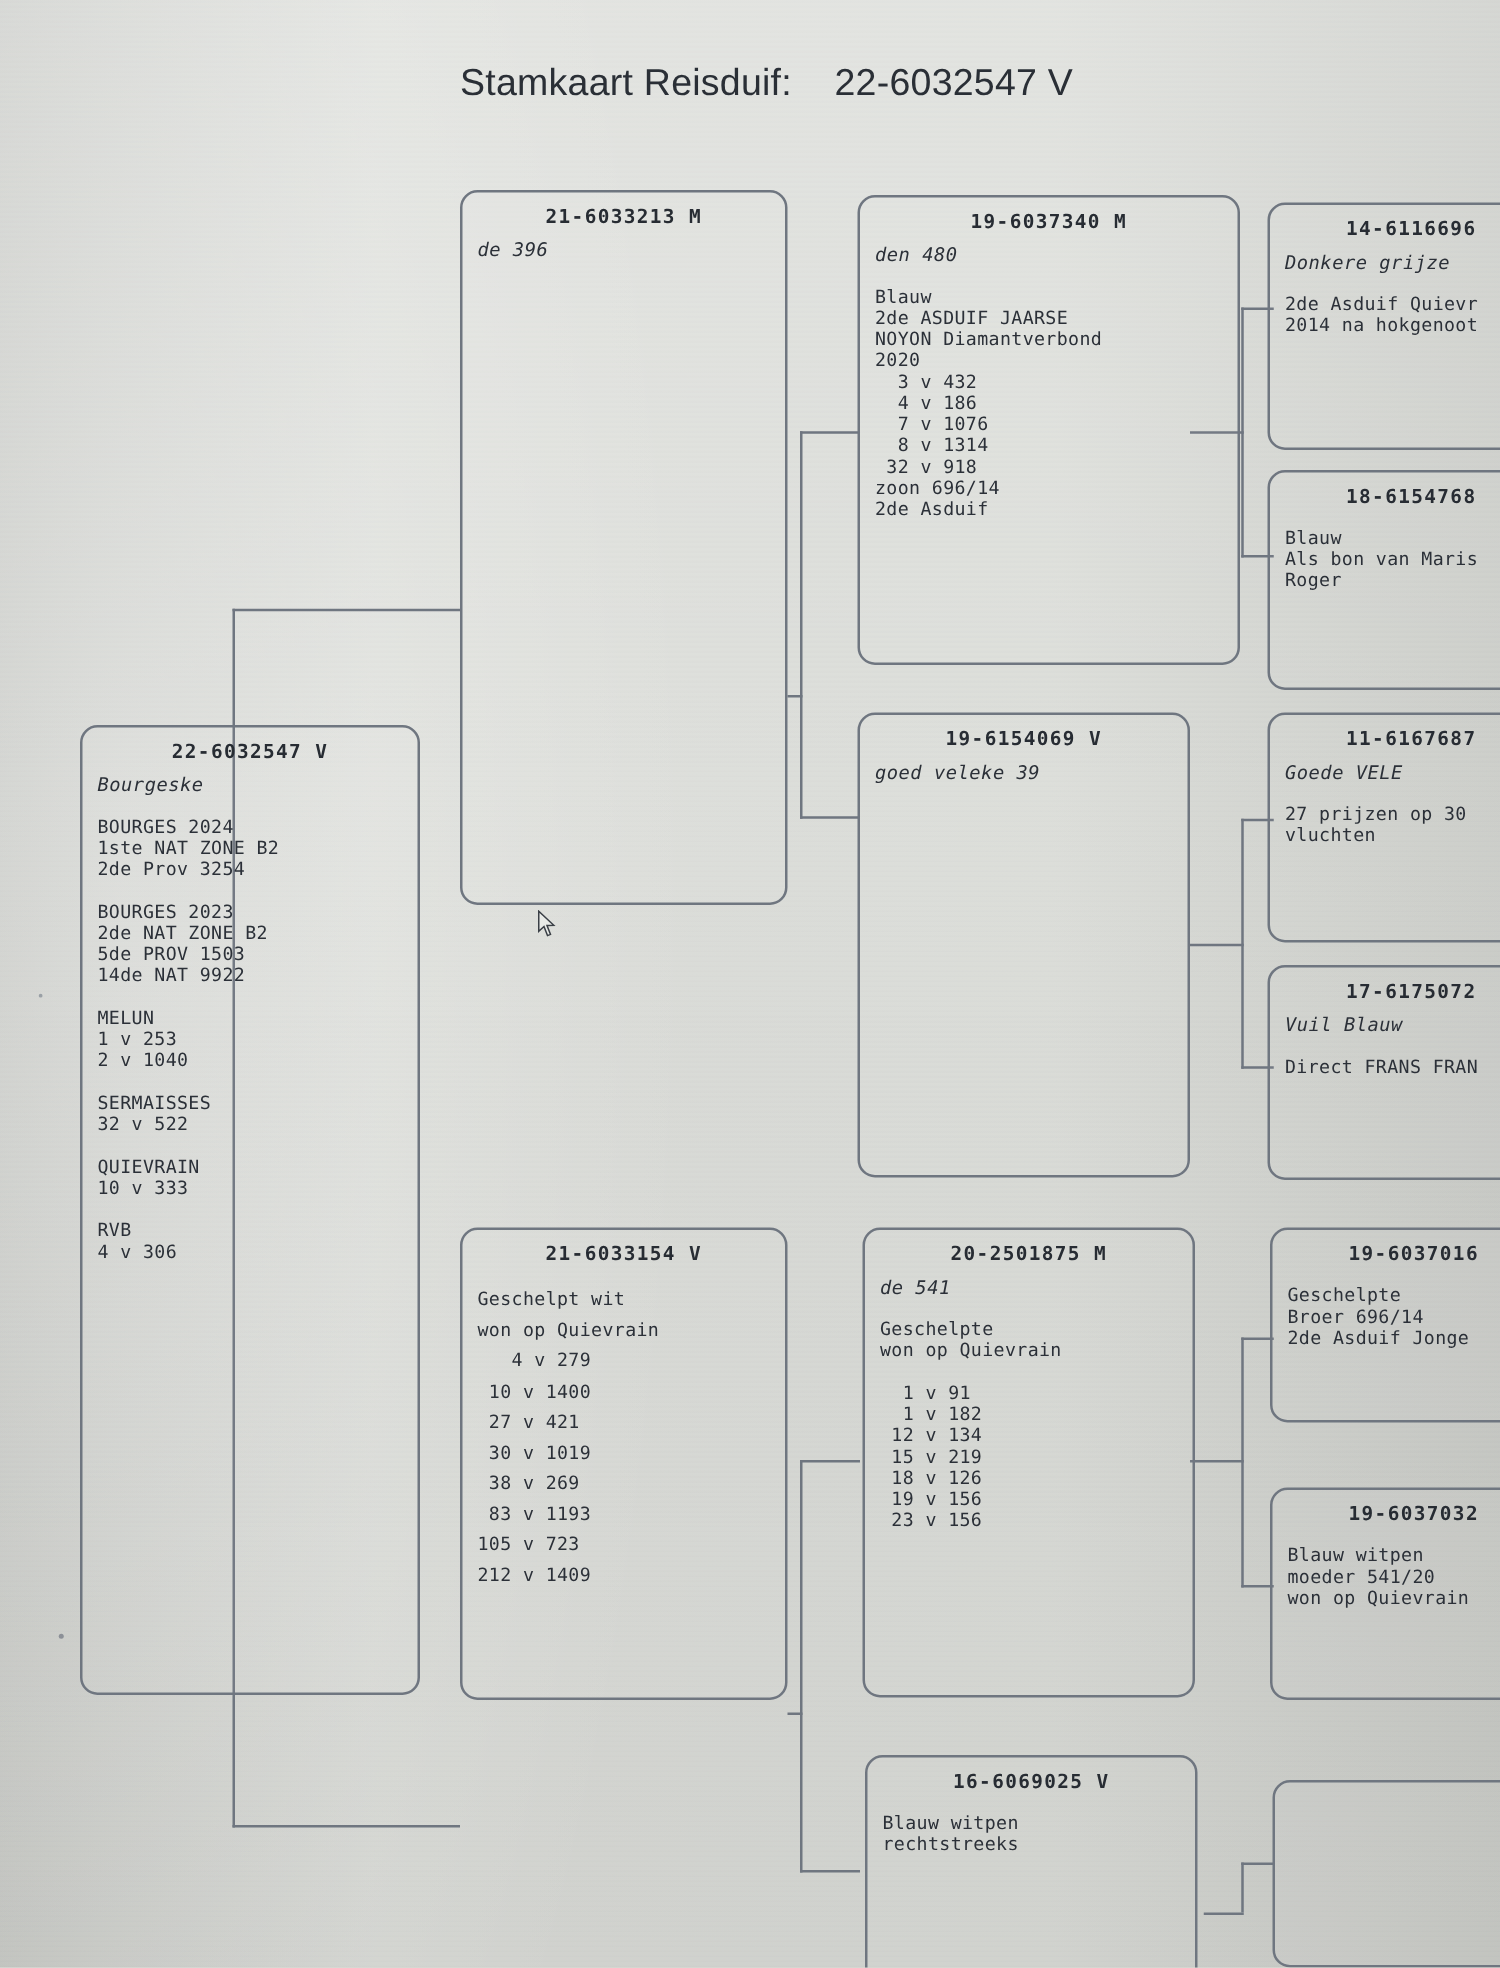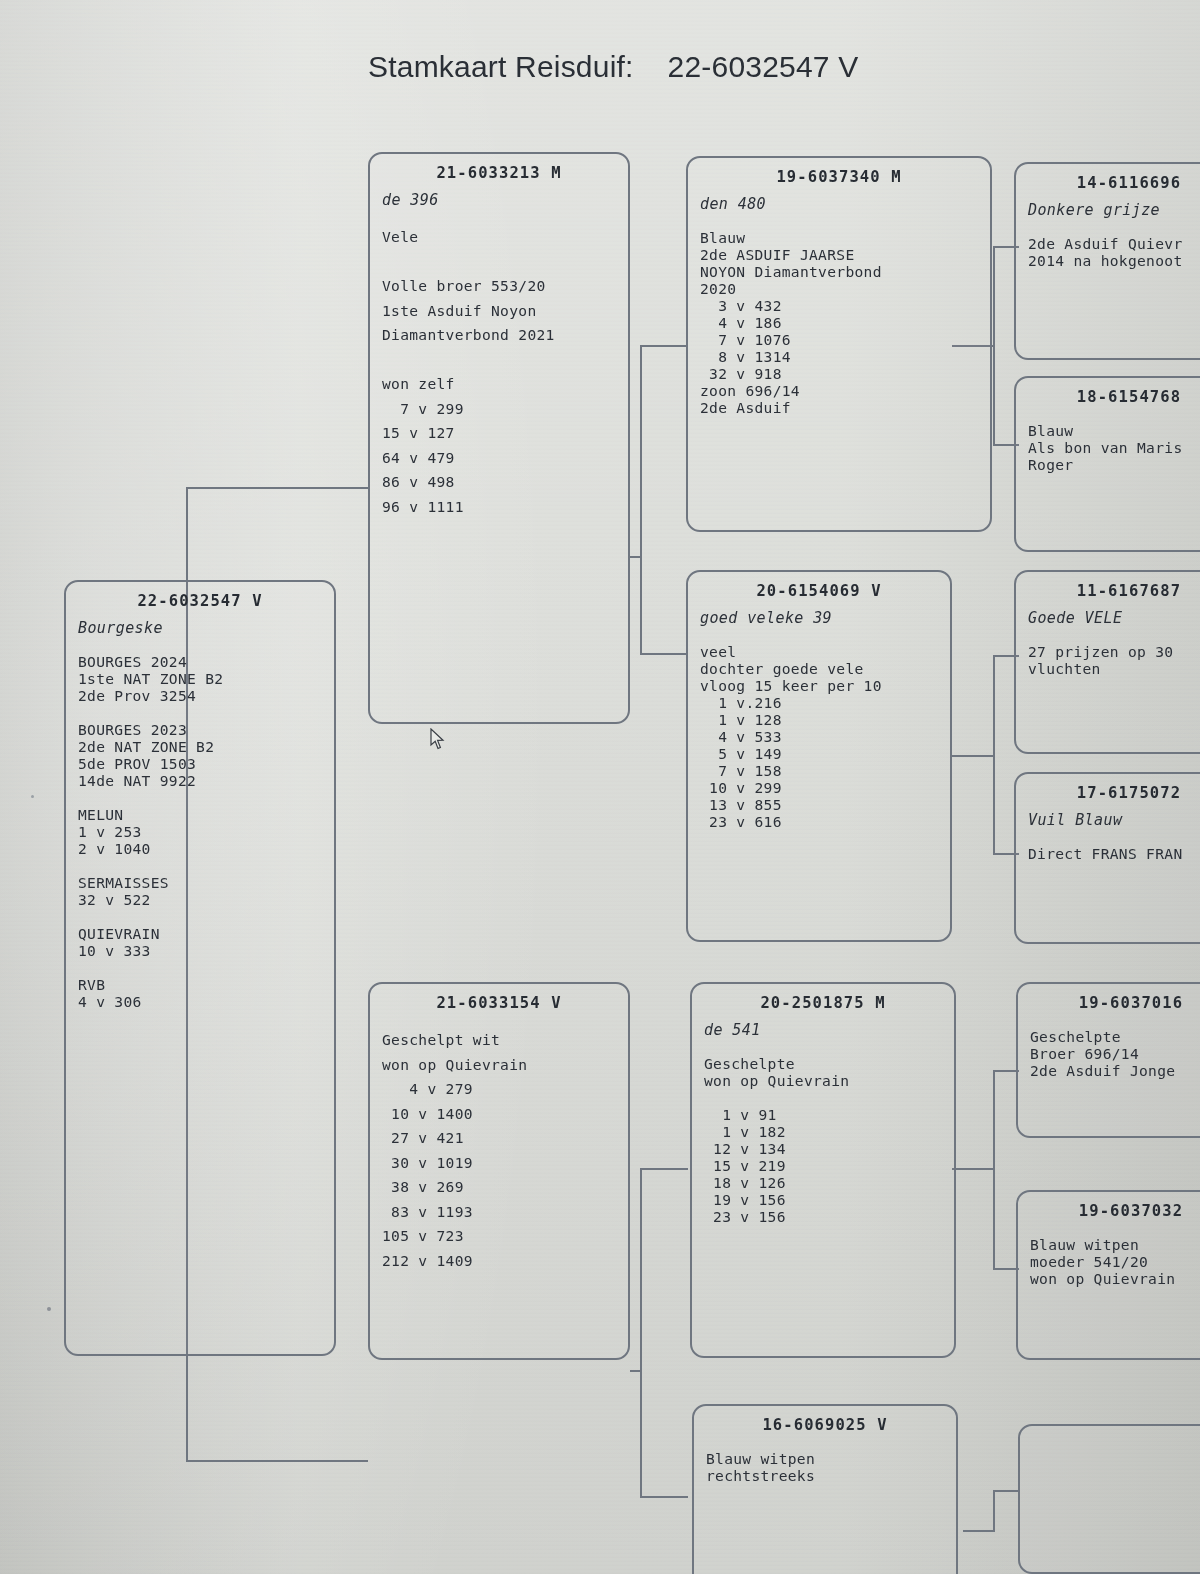--- a/index.html
+++ b/index.html
@@ -164,32 +164,20 @@
 QUIEVRAIN
 10 v 333
 
 RVB
 4 v 306</div>
 </div>
 
 <div class="card" style="left:368px; top:152px; width:262px; height:572px;">
   <div class="ring">21-6033213 M</div>
   <div class="name">de 396</div>
-  <div class="body">Vele
-
-Volle broer 553/20
-1ste Asduif Noyon
-Diamantverbond 2021
-
-won zelf
-  7 v 299
-15 v 127
-64 v 479
-86 v 498
-96 v 1111</div>
 </div>
 
 <div class="card" style="left:368px; top:982px; width:262px; height:378px;">
   <div class="ring">21-6033154 V</div>
   <div class="name"></div>
   <div class="body">Geschelpt wit
 won op Quievrain
    4 v 279
  10 v 1400
  27 v 421
@@ -210,33 +198,22 @@
   3 v 432
   4 v 186
   7 v 1076
   8 v 1314
  32 v 918
 zoon 696/14
 2de Asduif</div>
 </div>
 
 <div class="card" style="left:686px; top:570px; width:266px; height:372px;">
-  <div class="ring">20-6154069 V</div>
+  <div class="ring">19-6154069 V</div>
   <div class="name">goed veleke 39</div>
-  <div class="body tight">veel
-dochter goede vele
-vloog 15 keer per 10
-  1 v.216
-  1 v 128
-  4 v 533
-  5 v 149
-  7 v 158
- 10 v 299
- 13 v 855
- 23 v 616</div>
 </div>
 
 <div class="card" style="left:690px; top:982px; width:266px; height:376px;">
   <div class="ring">20-2501875 M</div>
   <div class="name">de 541</div>
   <div class="body tight">Geschelpte
 won op Quievrain
 
   1 v 91
   1 v 182

